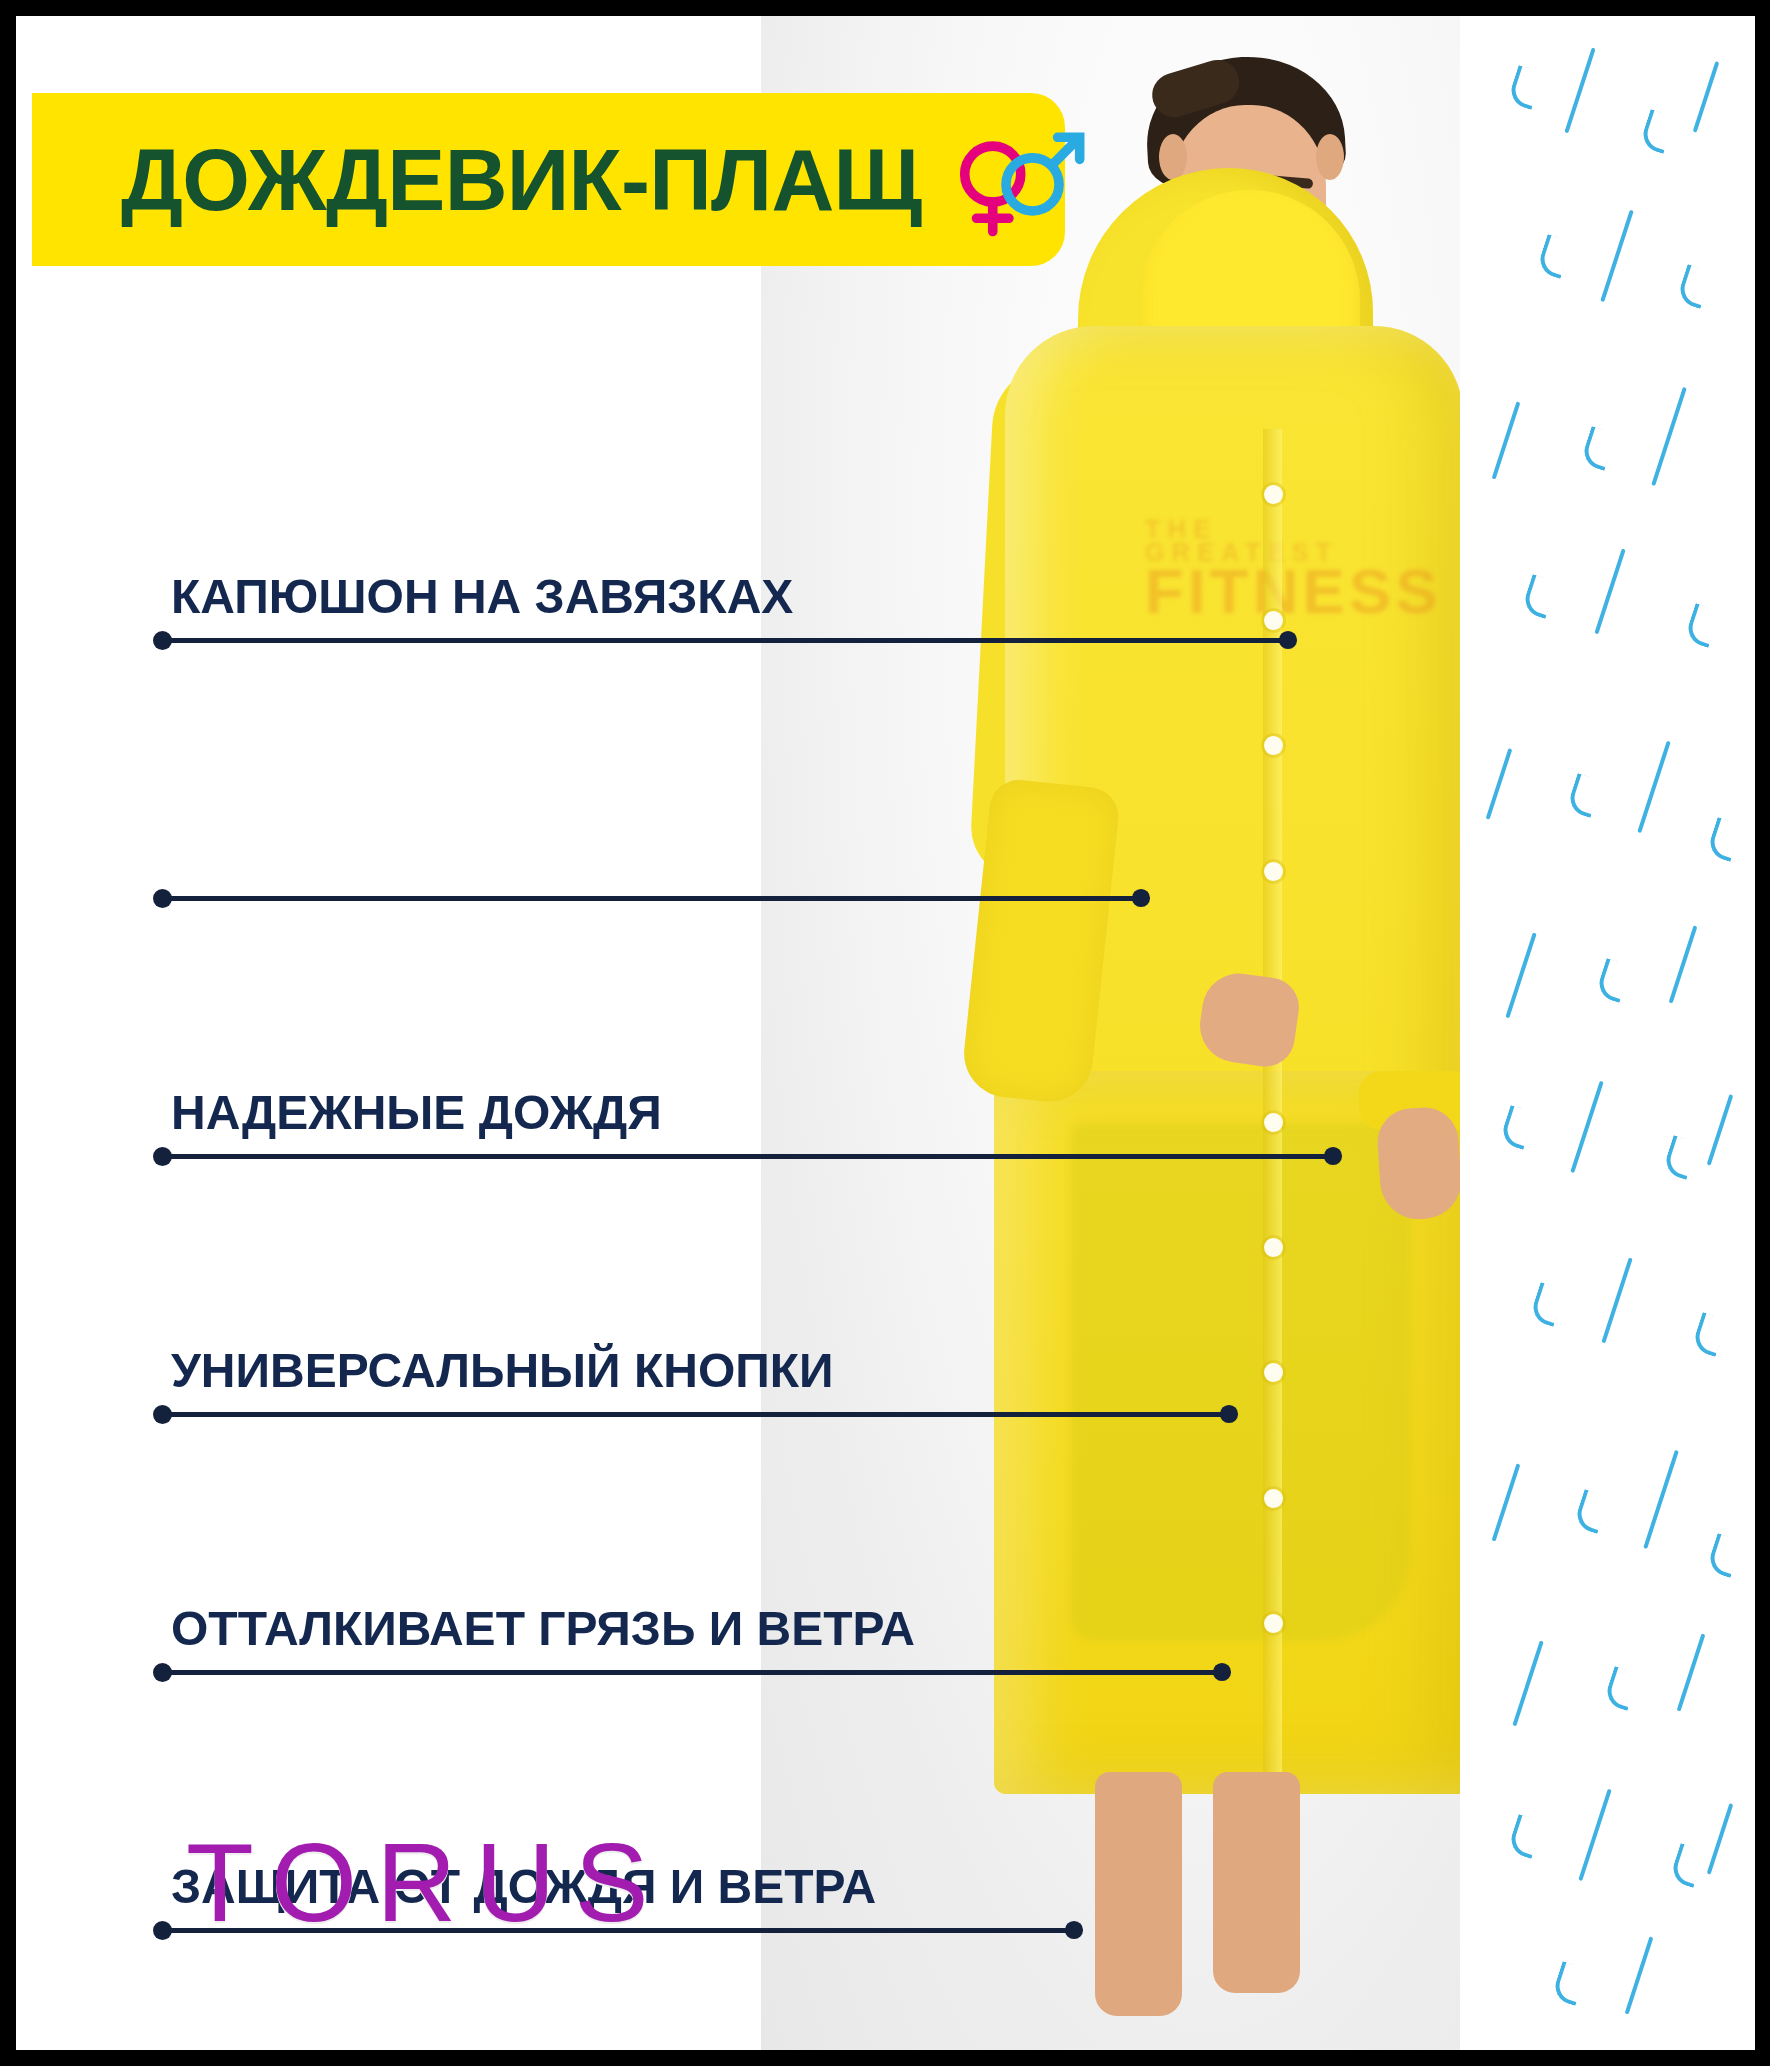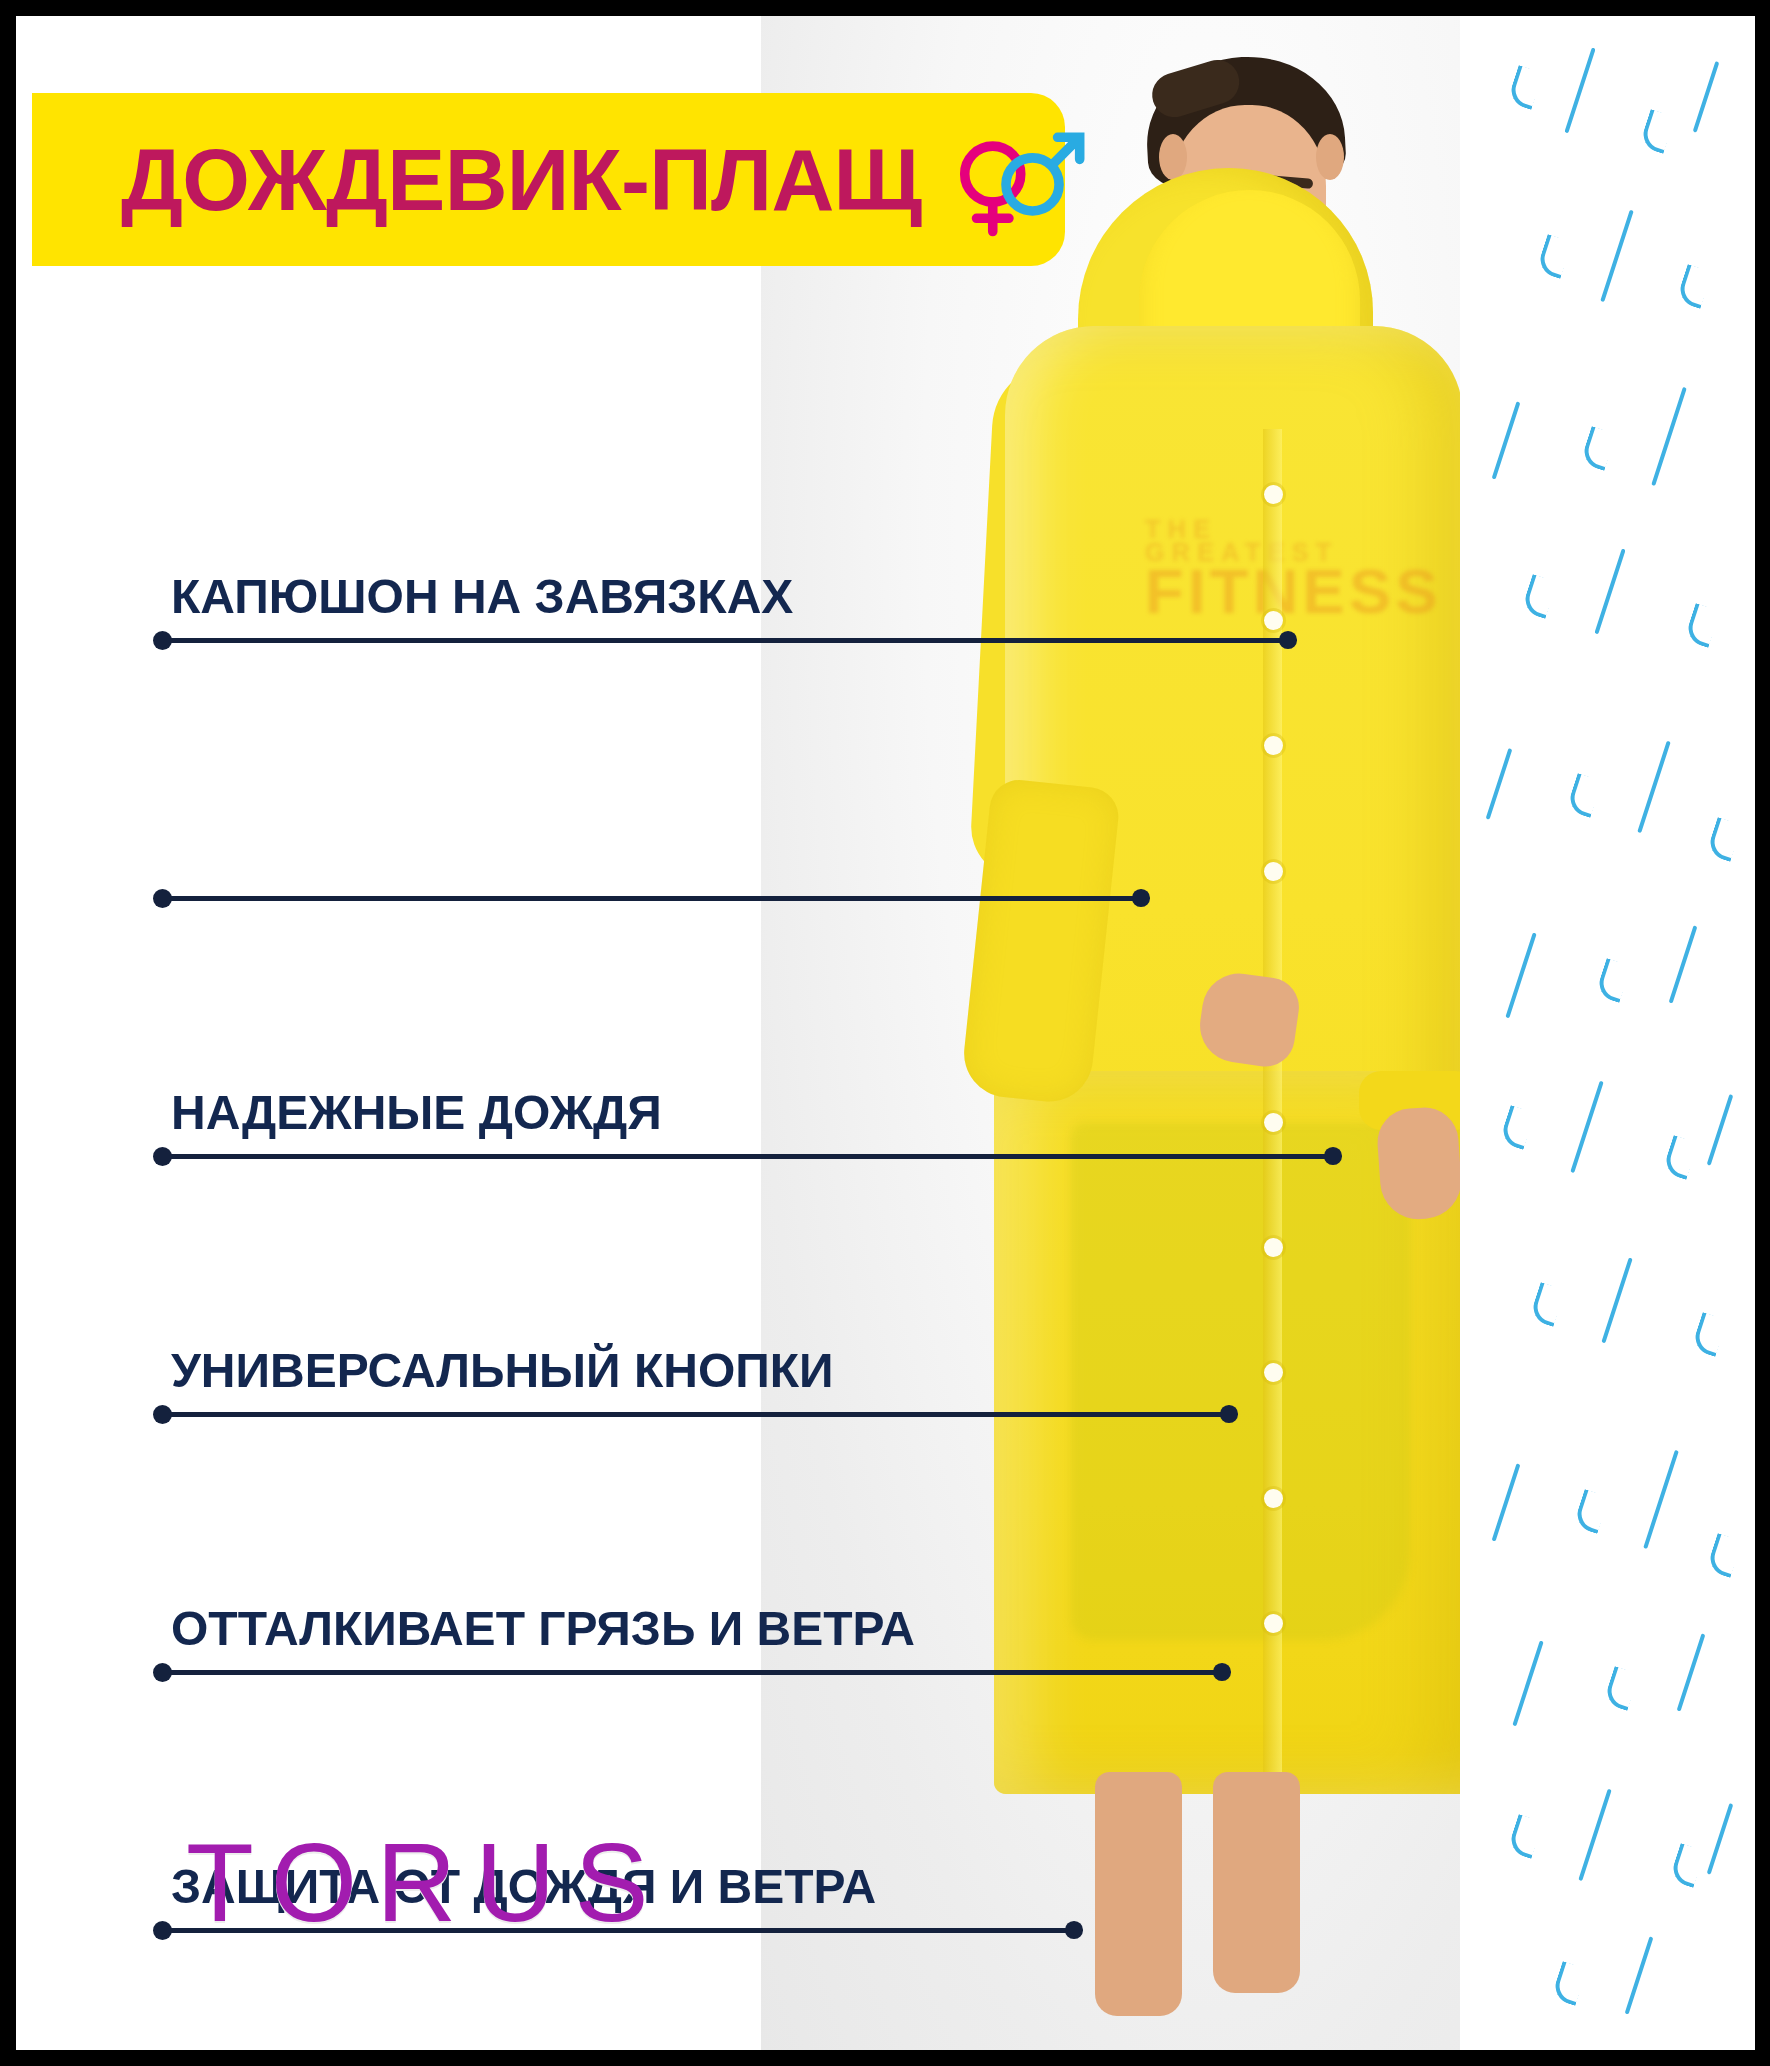--- a/index.html
+++ b/index.html
@@ -37,21 +37,21 @@
     display: flex;
     align-items: center;
     padding-left: 89px;
     box-sizing: border-box;
   }
   .title-text {
     font-family: "Liberation Sans", sans-serif;
     font-weight: bold;
     font-size: 87px;
     letter-spacing: -0.7px;
-    color: #be185d;
+    color: #14532d;
     white-space: nowrap;
     line-height: 1;
   }
   .gender-icon {
     position: relative;
     margin-left: 28px;
     width: 140px;
     height: 118px;
     flex: none;
   }

